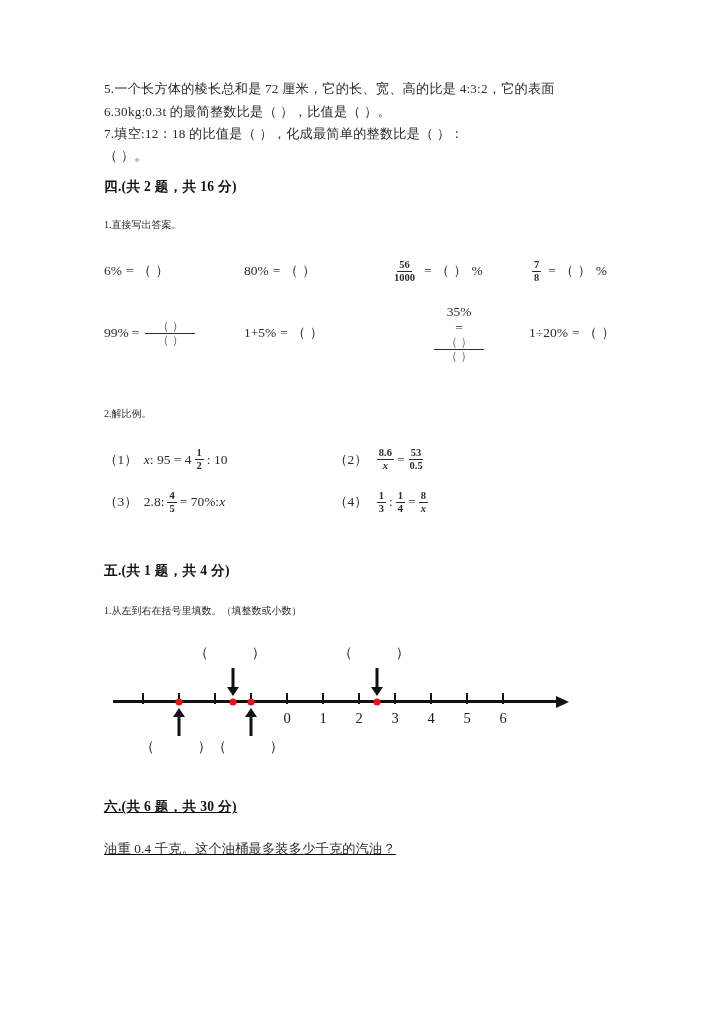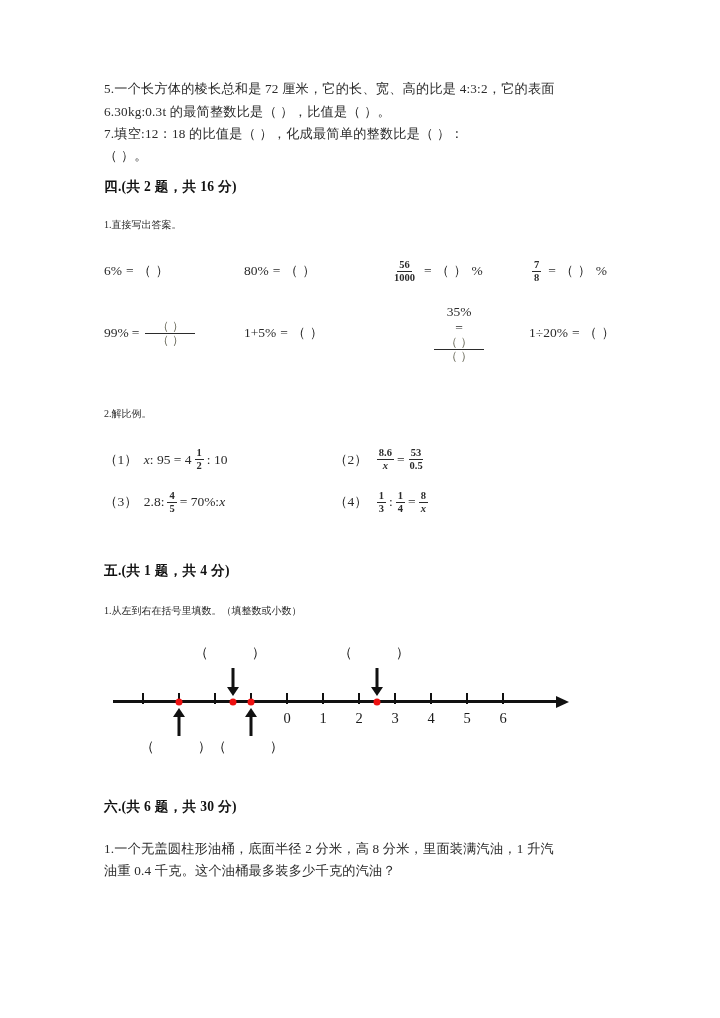--- a/index.html
+++ b/index.html
@@ -382,22 +382,21 @@
         </div>
 
         <div class="nl-paren" style="left:136px; top:6px;">（      ）</div>
         <div class="nl-paren" style="left:280px; top:6px;">（      ）</div>
 
         <div class="nl-paren" style="left:82px; top:100px;">（      ）</div>
         <div class="nl-paren" style="left:154px; top:100px;">（      ）</div>
       </div>
     </div>
 
-    <div style="margin-top:32px;">
+    <div style="margin-top:32px;text-decoration:underline;">
       <div class="section-head">六.(共 6 题，共 30 分)</div>
       <div style="margin-top:22px;">
-        <div class="q-line">1.一个无盖圆柱形油桶，底面半径 2 分米，高 8 分米，里面装满汽油，1 升汽</div>
         <div class="q-line">油重 0.4 千克。这个油桶最多装多少千克的汽油？</div>
       </div>
     </div>
 
   </div>
 </div>
 
 </body></html>

